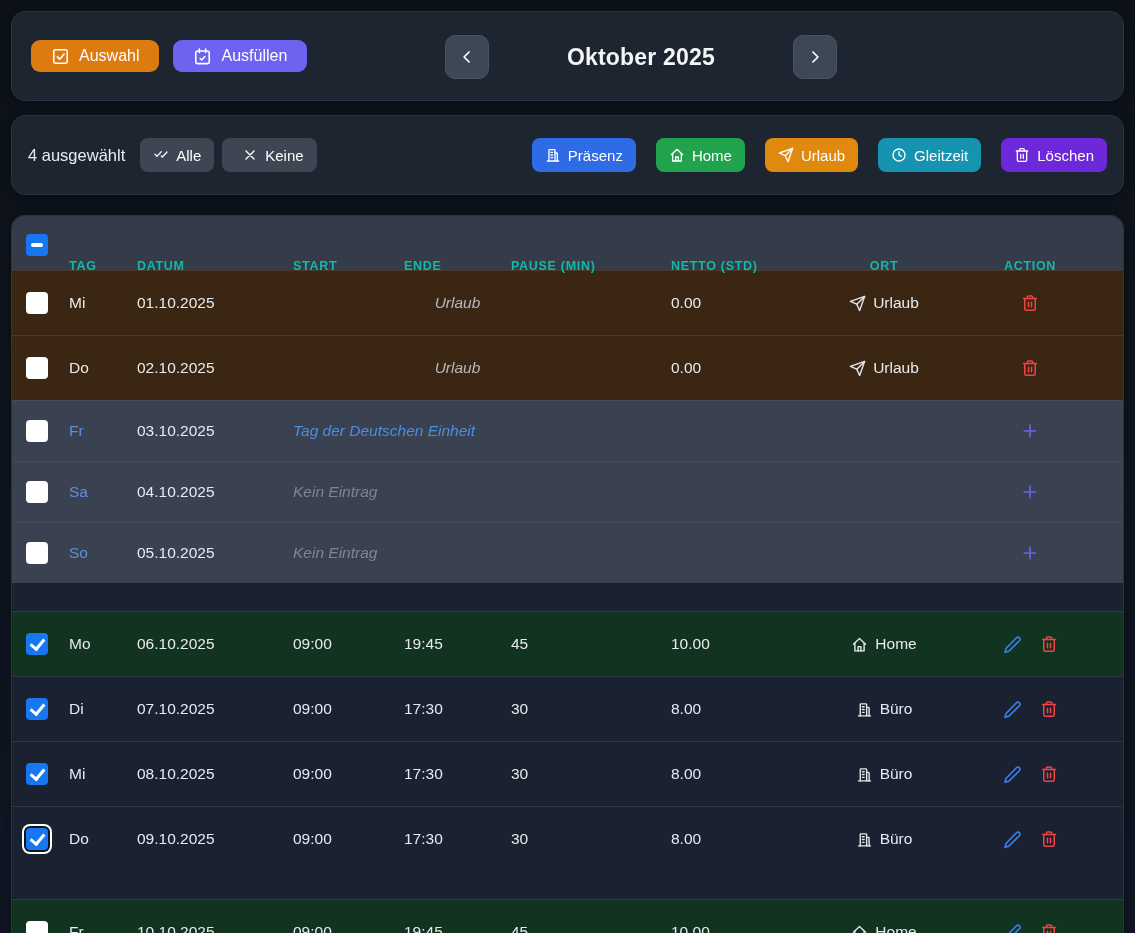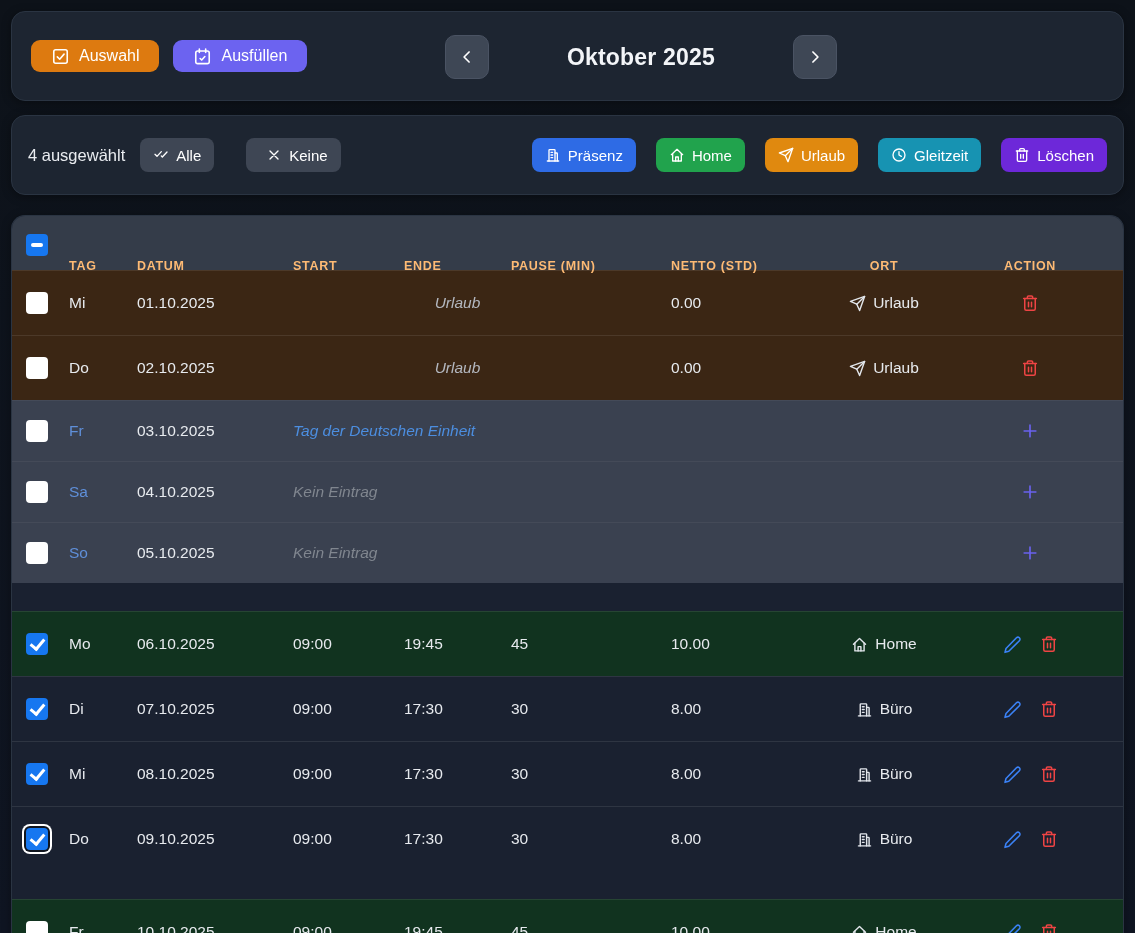--- a/index.html
+++ b/index.html
@@ -27,28 +27,28 @@
   .ml14 { margin-left:14px; }
   .month-nav { position:absolute; left:433px; top:23px; display:flex; align-items:center;gap:34px; }
   .nav-btn { width:44px; height:44px; border-radius:10px; background:#3e4755; border:1px solid #4a5363;
              display:flex; align-items:center; justify-content:center; color:#fff; cursor:pointer; }
   .month-title { width:236px; text-align:center; font-size:23px; font-weight:700; color:#f3f5f8; letter-spacing:.2px; }
   
   .selbar { margin-top:14px; height:80px; display:flex; align-items:center; padding:0 16px; }
   .sel-count { font-size:16.5px; color:#e9ecf0; }
   .btn-sm { height:34px; padding:0 13px; border-radius:8px; font-size:15px; gap:7px; }
   .btn-gray { background:#3e4654; }
-  .ml15 { margin-left:15px; } .ml20 { margin-left:32px;padding-left:20px; }
+  .ml15 { margin-left:15px; } .ml20 { margin-left:8px;padding-left:20px; }
   .spacer { flex:1; }
   .right-group { display:flex; gap:20px; }
   
   .table { margin-top:20px; border-radius:14px 14px 0 0; border-bottom:none; overflow:hidden; padding:0; background:#1a2130; }
   .grid { display:grid; grid-template-columns:57px 68px 156px 111px 107px 160px 160px 106px 1fr; align-items:center; }
   .thead { height:54px; background:#343c49; }
-  .th { font-size:12.5px; font-weight:700; letter-spacing:.7px; color:#fdba74;margin-top:43px; }
+  .th { font-size:12.5px; font-weight:700; letter-spacing:.7px; color:#14b8a6;margin-top:43px; }
   .t-center { text-align:center; }
   .row { height:65px; border-top:1px solid rgba(255,255,255,.09); font-size:15.5px; }
   .row[data-type="vacation"] { background:#3b2614; }
   .row[data-type="holiday"], .row[data-type="weekend"] { background:#3a4150; height:61px; border-top-color:rgba(255,255,255,.05); }
   .row[data-type="home"] { background:#11331f;margin-top:28px; }
   .row[data-type="office"] { background:#1a2130; }
   .row[data-type="holiday"] .c-tag, .row[data-type="weekend"] .c-tag { color:#5f8fd9; }
   .cell { color:#e7eaee; }
   .note { font-style:italic; white-space:nowrap; overflow:visible; }
   .row[data-type="holiday"] .note { color:#4c8ee0; }

